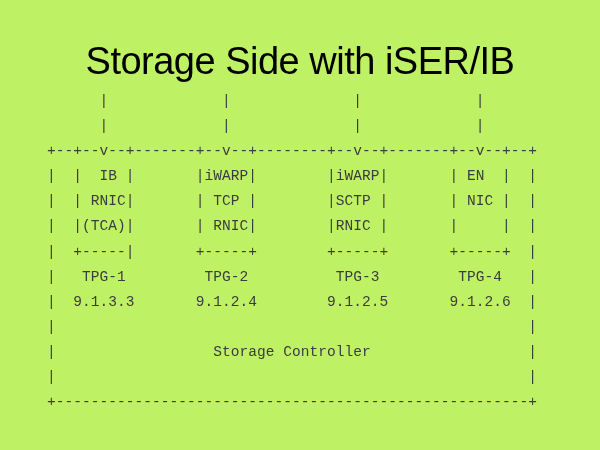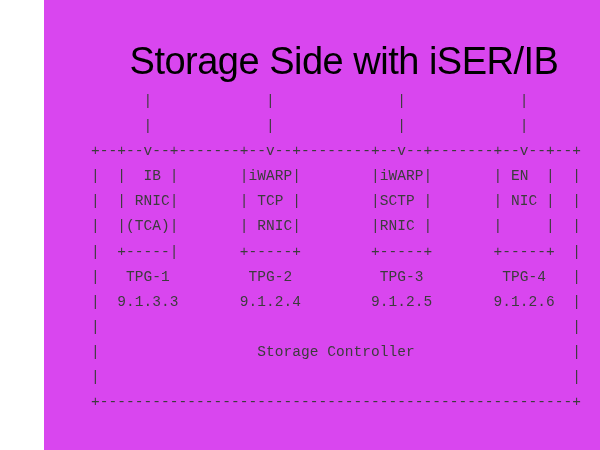--- a/index.html
+++ b/index.html
@@ -10,22 +10,21 @@
     width: 600px;
     height: 450px;
     position: relative;
     overflow: hidden;
     background: #ffffff;
     font-family: "Liberation Sans", sans-serif;
   }
   .slide {
     position: absolute;
     inset: 0;
-    background: #d946ef;
-    margin-left: 44px;
+    background: #bef264;
   }
   .slide-title {
     position: absolute;
     top: 42px;
     left: 0;
     width: 600px;
     text-align: center;
     font-family: "Liberation Sans", sans-serif;
     font-size: 38px;
     font-weight: 400;

